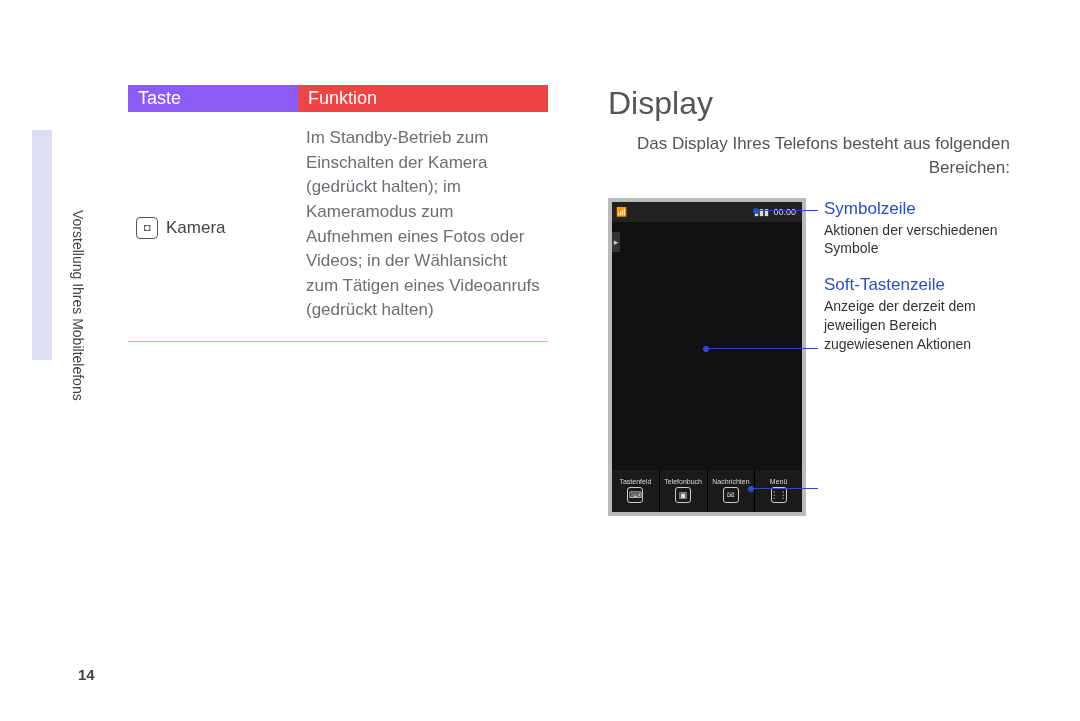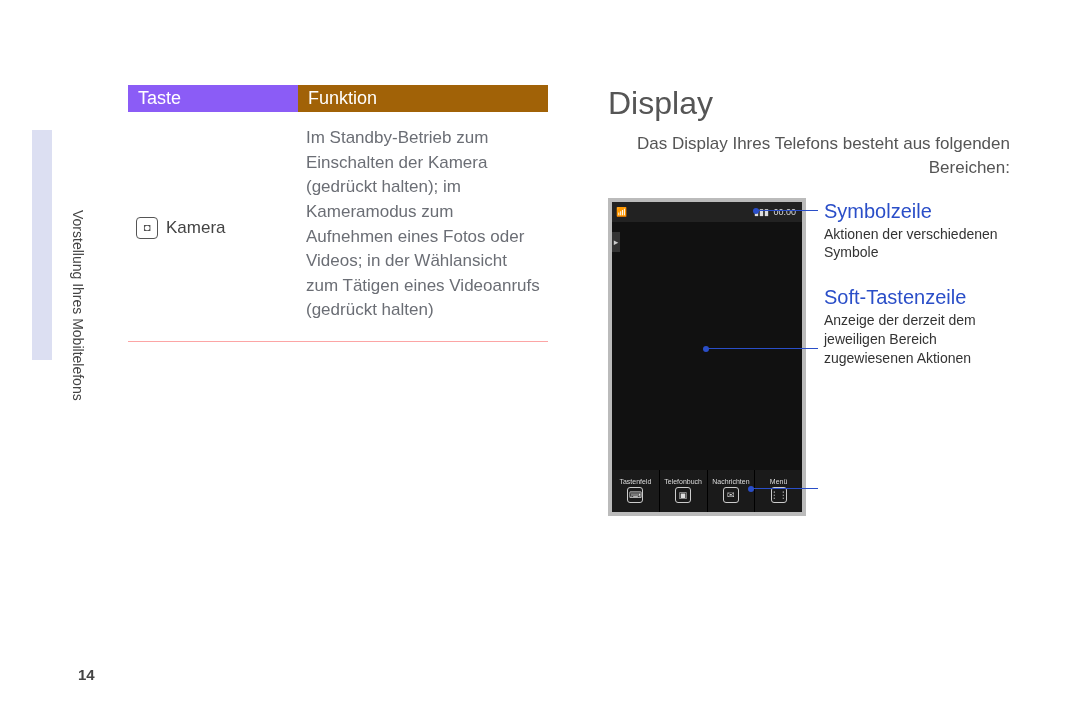--- a/index.html
+++ b/index.html
@@ -52,21 +52,21 @@
     font-weight: 400;
     font-size: 18px;
     color: #fff;
     padding: 3px 10px;
   }
   table.keys th.col-key {
     background: #8b5cf6;
     width: 150px;
   }
   table.keys th.col-func {
-    background: #a16207;
+    background: #ef4444;
   }
   table.keys td {
     font-size: 17px;
     color: #6b6e75;
     padding: 14px 8px 18px 8px;
     vertical-align: top;
     border-bottom: 1px solid #fca5a5;
     line-height: 1.45;
   }
   .key-cell {
@@ -176,21 +176,21 @@
     color: #333;
     line-height: 1.35;
   }
   .callout {
     margin-bottom: 14px;
     position: relative;
   }
   .callout-title {
     color: #2a4ec8;
     font-weight: 400;
-    font-size: 20px;
+    font-size: 17px;
   }
   .callout-text {
     color: #333;
   }
   .connector {
     position: absolute;
     border-top: 1px solid #2a4ec8;
     height: 0;
   }
   .connector .dot {
@@ -287,21 +287,21 @@
         <div class="connector" style="left:145px; top:290px; width:65px;">
           <div class="dot"></div>
         </div>
       </div>
 
       <div class="callouts">
         <div class="callout">
           <div class="callout-title">Symbolzeile</div>
           <div class="callout-text">Aktionen der verschiedenen Symbole</div>
         </div>
-        <div class="callout" style="margin-top:22px;">
+        <div class="callout" style="margin-top:16px;">
           <div class="callout-title">Soft-Tastenzeile</div>
           <div class="callout-text">Anzeige der derzeit dem jeweiligen Bereich zugewiesenen Aktionen</div>
         </div>
       </div>
 
     </div>
   </div>
 </div>
 
 <div class="page-number">14</div>

